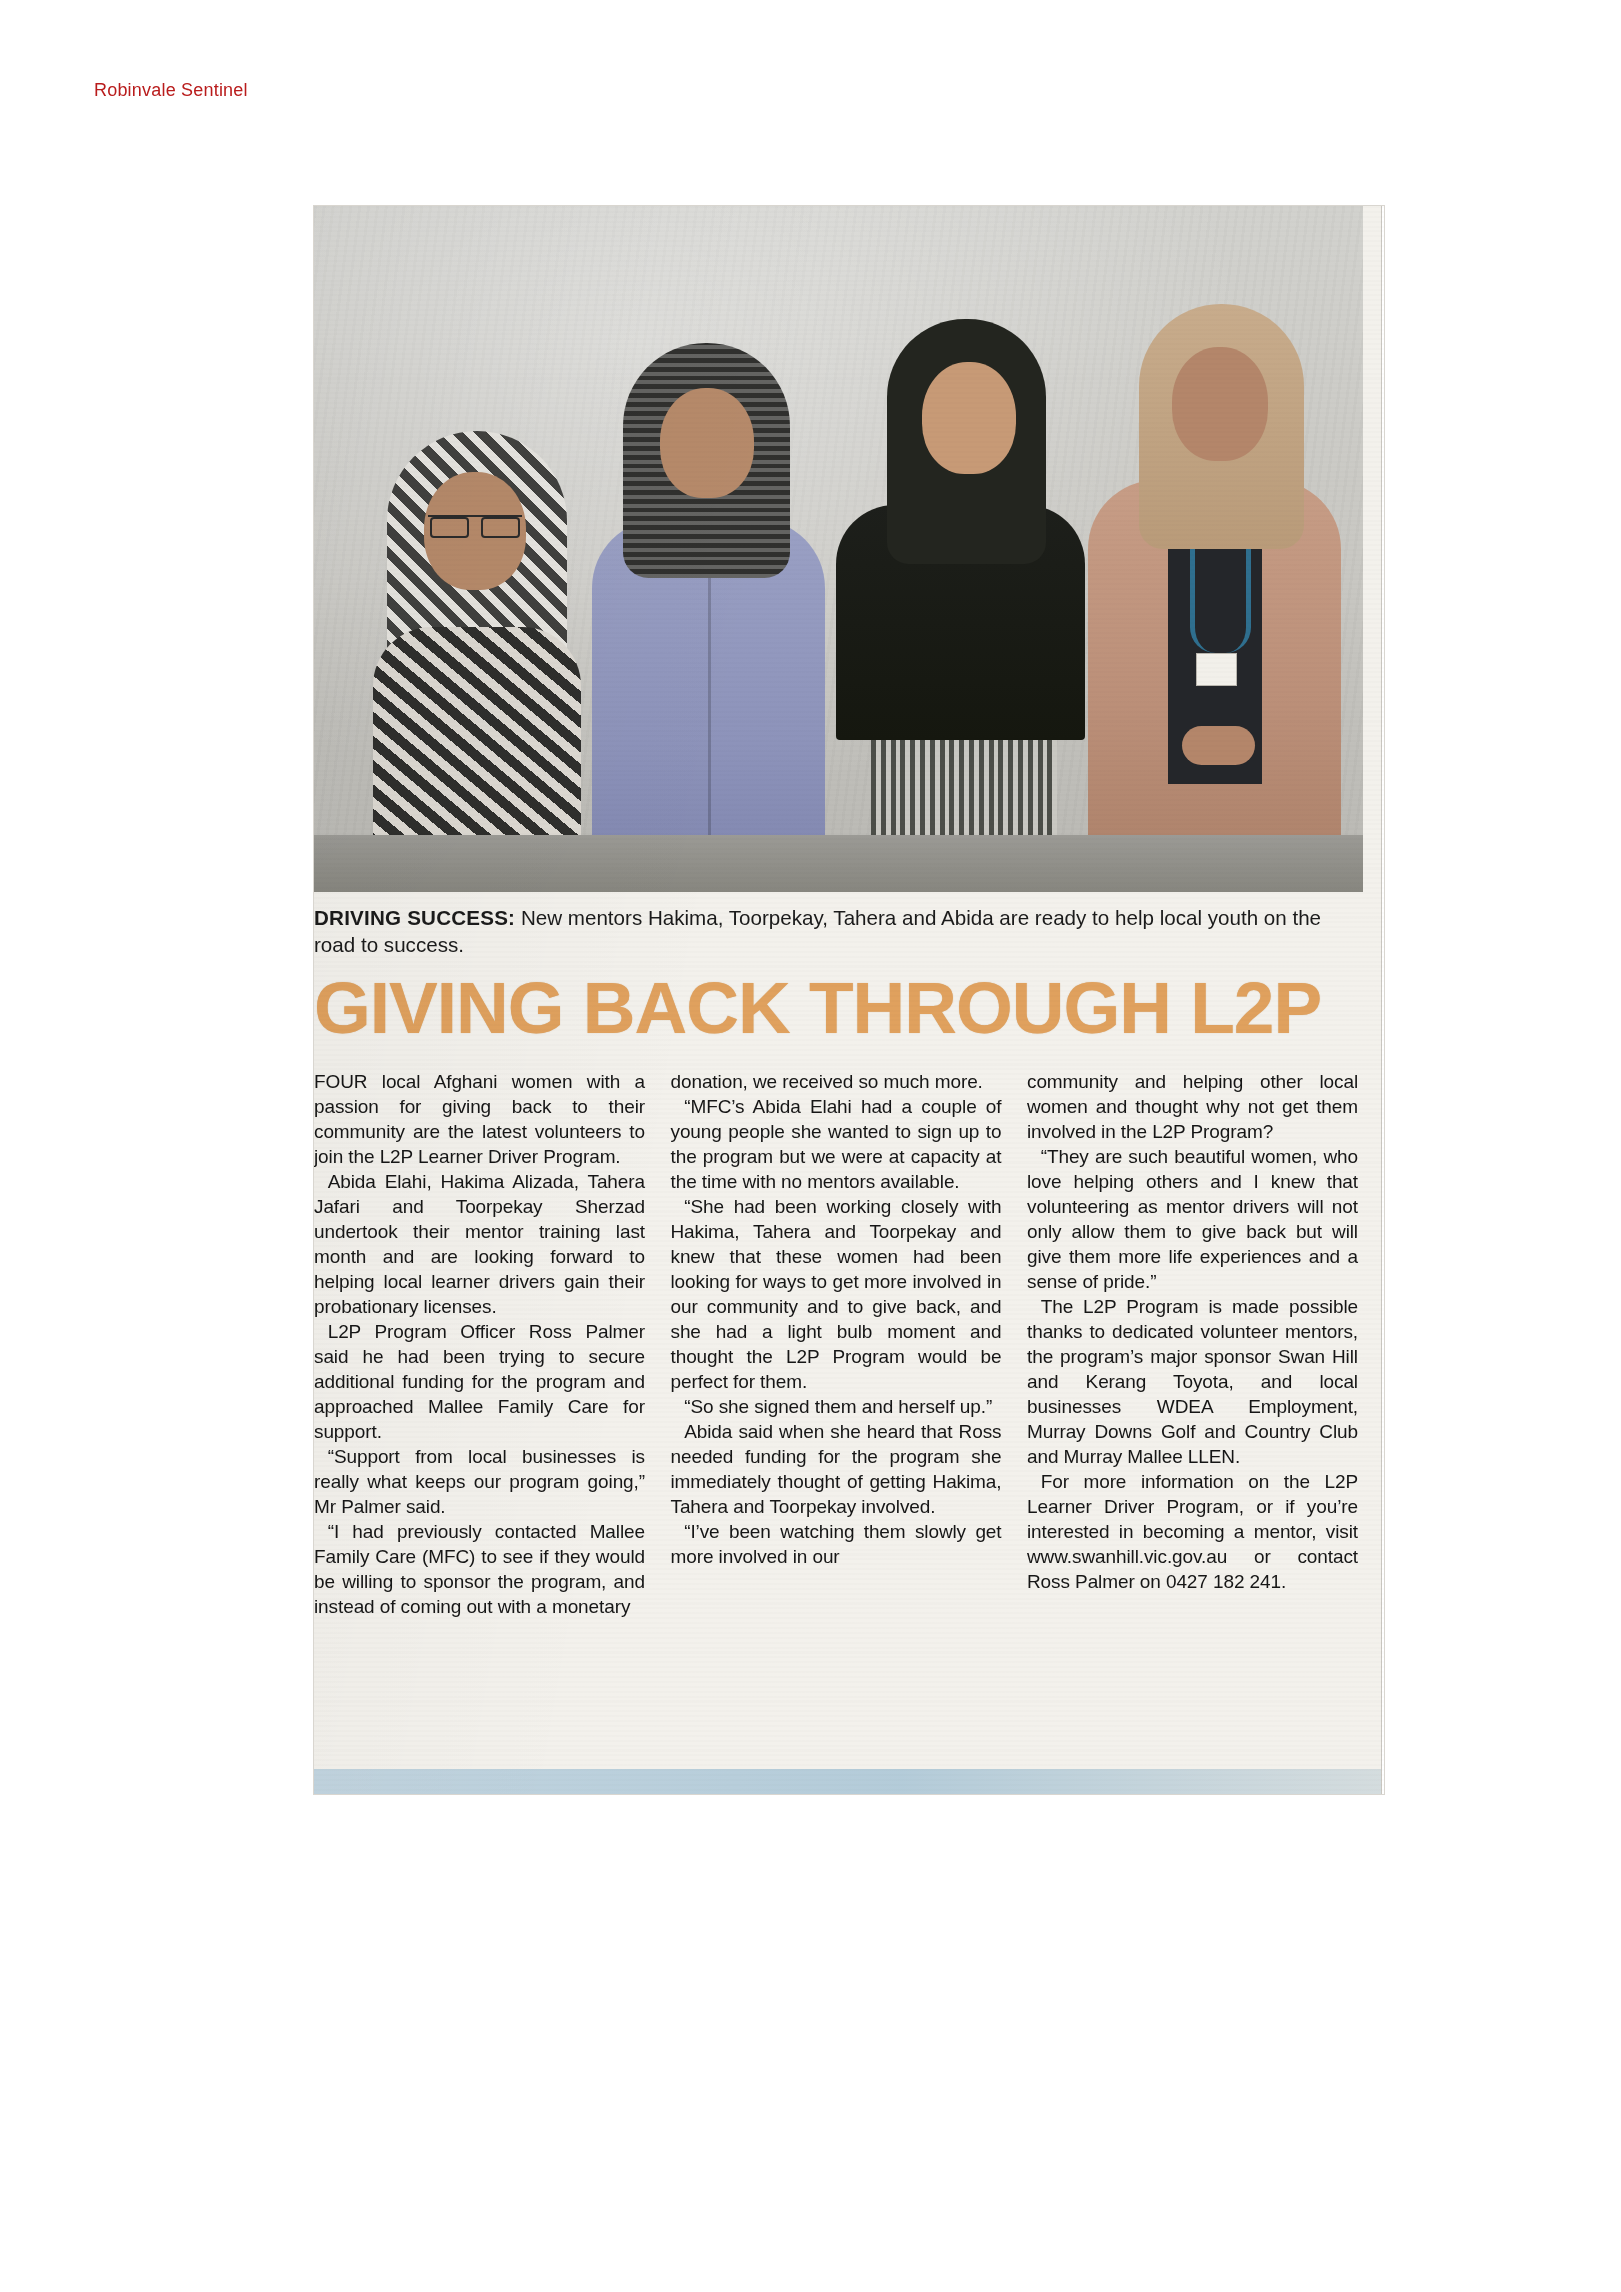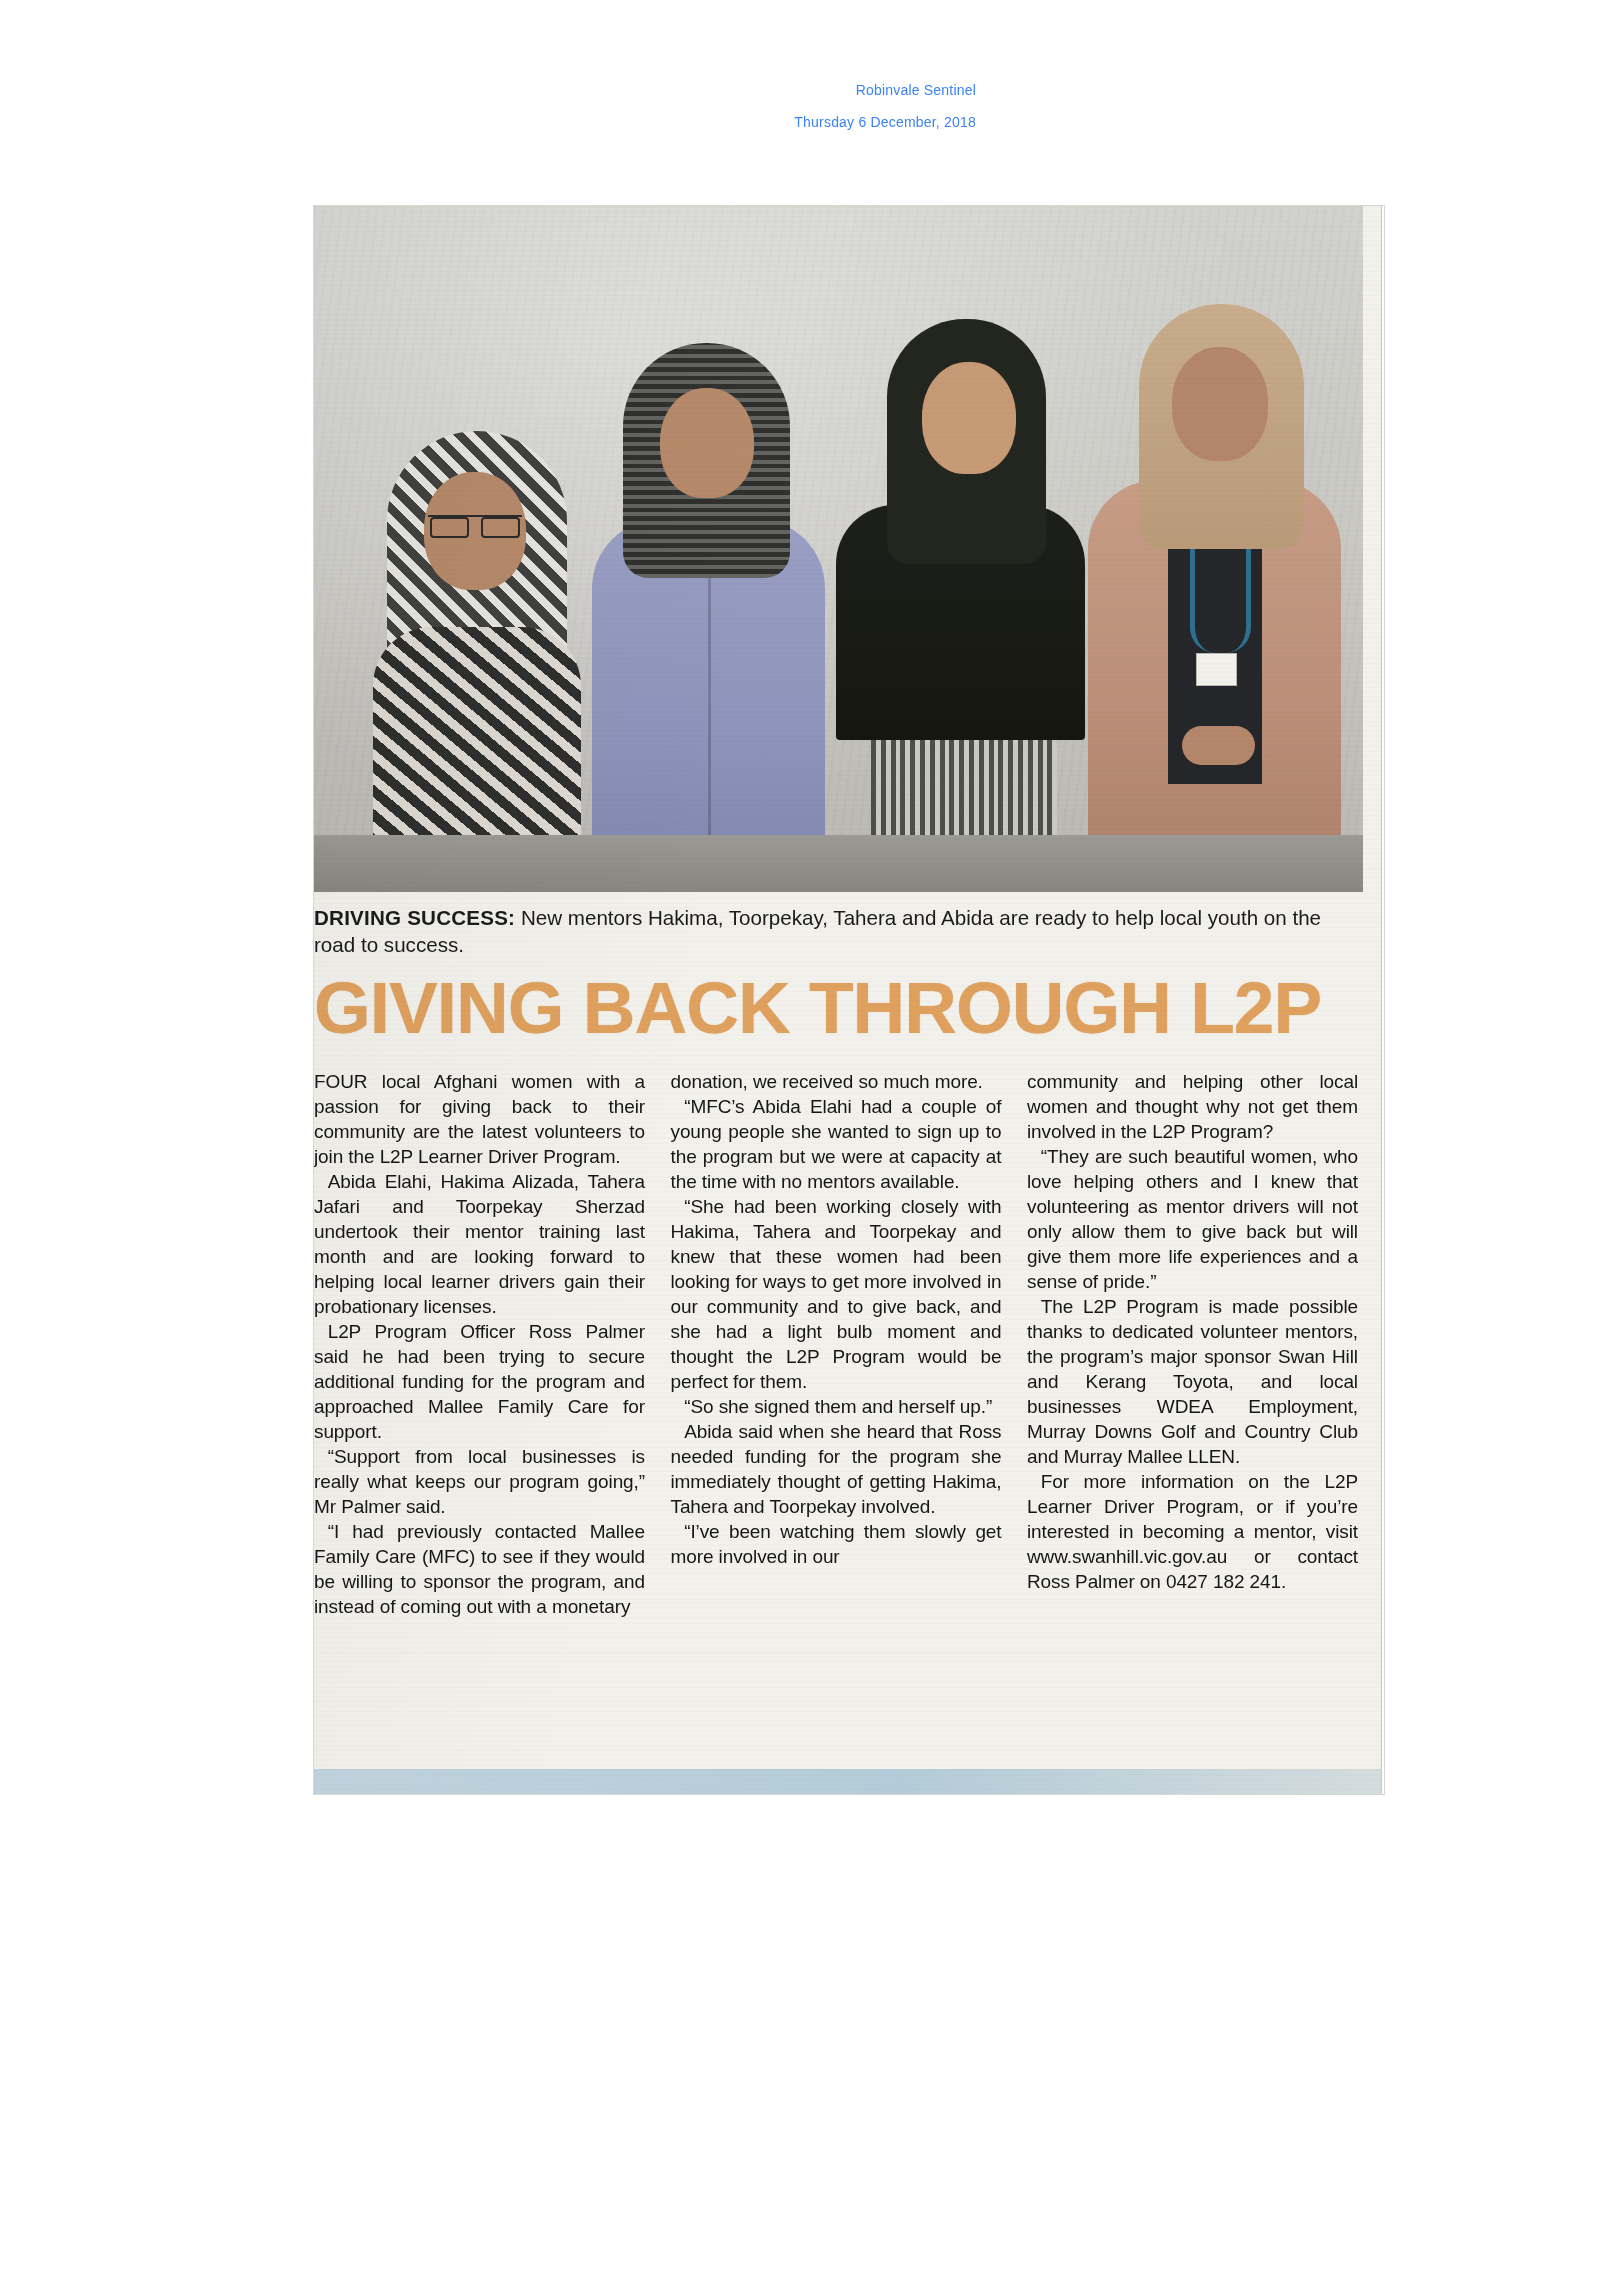--- a/index.html
+++ b/index.html
@@ -17,26 +17,25 @@
   }
 
   
   .doc-header {
     position: absolute;
     left: 94px;
     top: 74px;
     width: 882px;
   }
   .doc-header div {
-    font-size: 14px;
+    font-size: 18px;
     line-height: 32px;
     letter-spacing: 0.2px;
-    color: #3b82f6;
+    color: #b91c1c;
     white-space: nowrap;
-    text-align: right;
   }
 
   
   .clipping {
     position: absolute;
     left: 314px;
     top: 206px;
     width: 1070px;
     height: 1588px;
     background: #f3f1ec;
@@ -258,21 +257,20 @@
     height: 25.5px;
     background: linear-gradient(90deg, #b9cfdd 0%, #a9c5d6 55%, #cfd9dc 100%);
     opacity: .85;
   }
 </style>
 </head>
 <body>
 
 <div class="doc-header">
   <div>Robinvale Sentinel</div>
-  <div>Thursday 6 December, 2018</div>
 </div>
 
 <div class="clipping">
 
   <div class="photo">
     <div class="wall"></div>
 
     <div class="figure p1">
       <div class="scarf"></div>
       <div class="fig-face face"></div>

